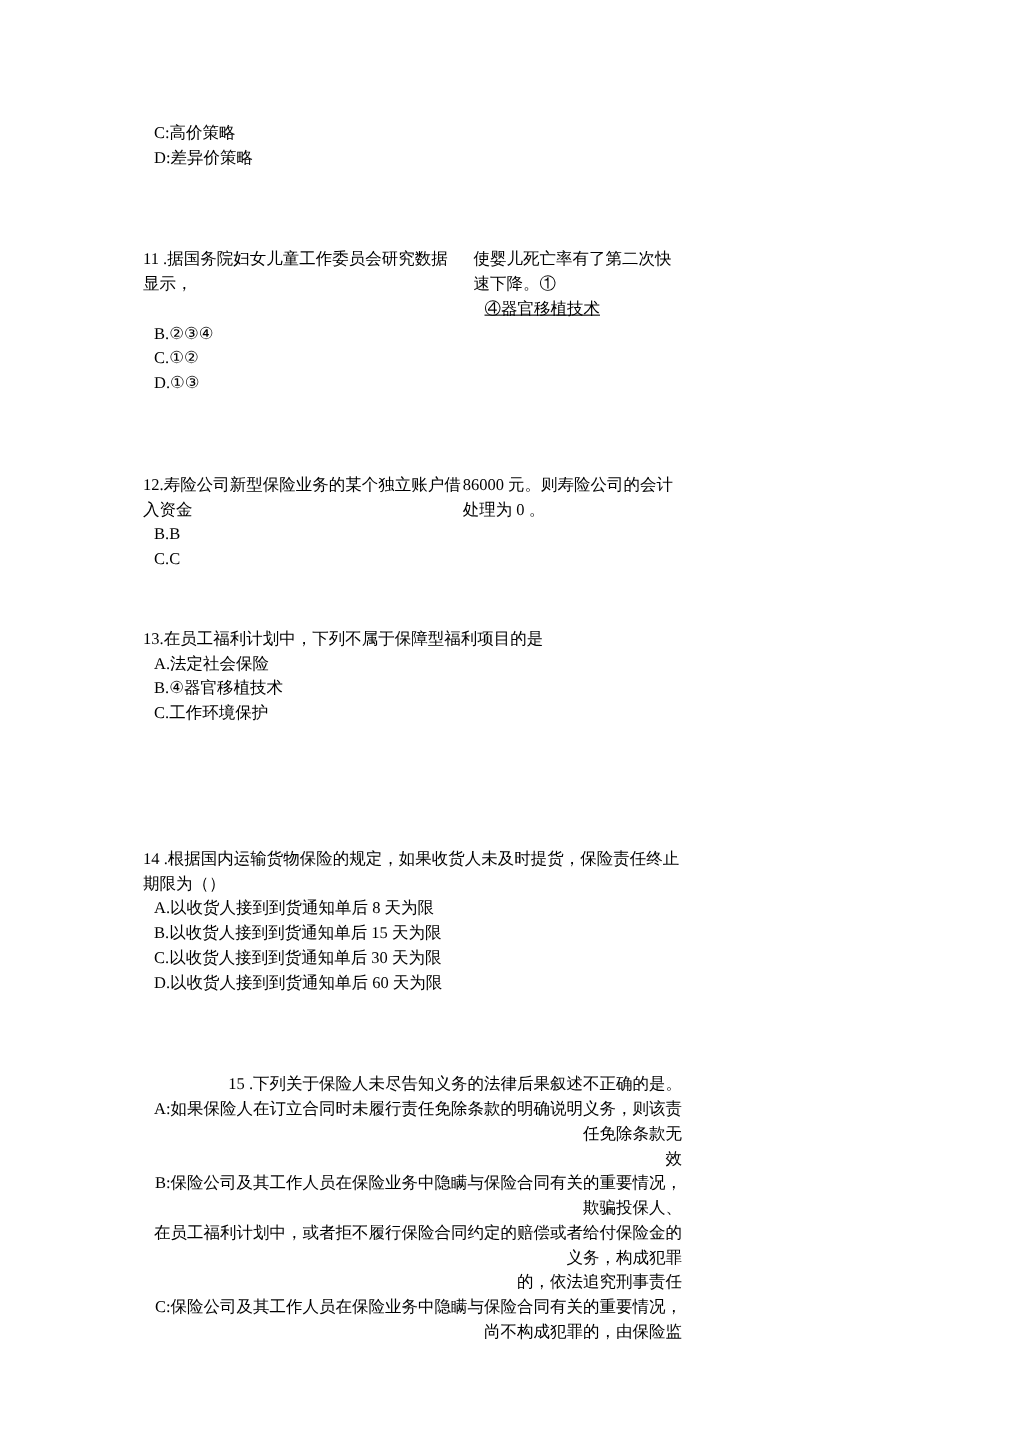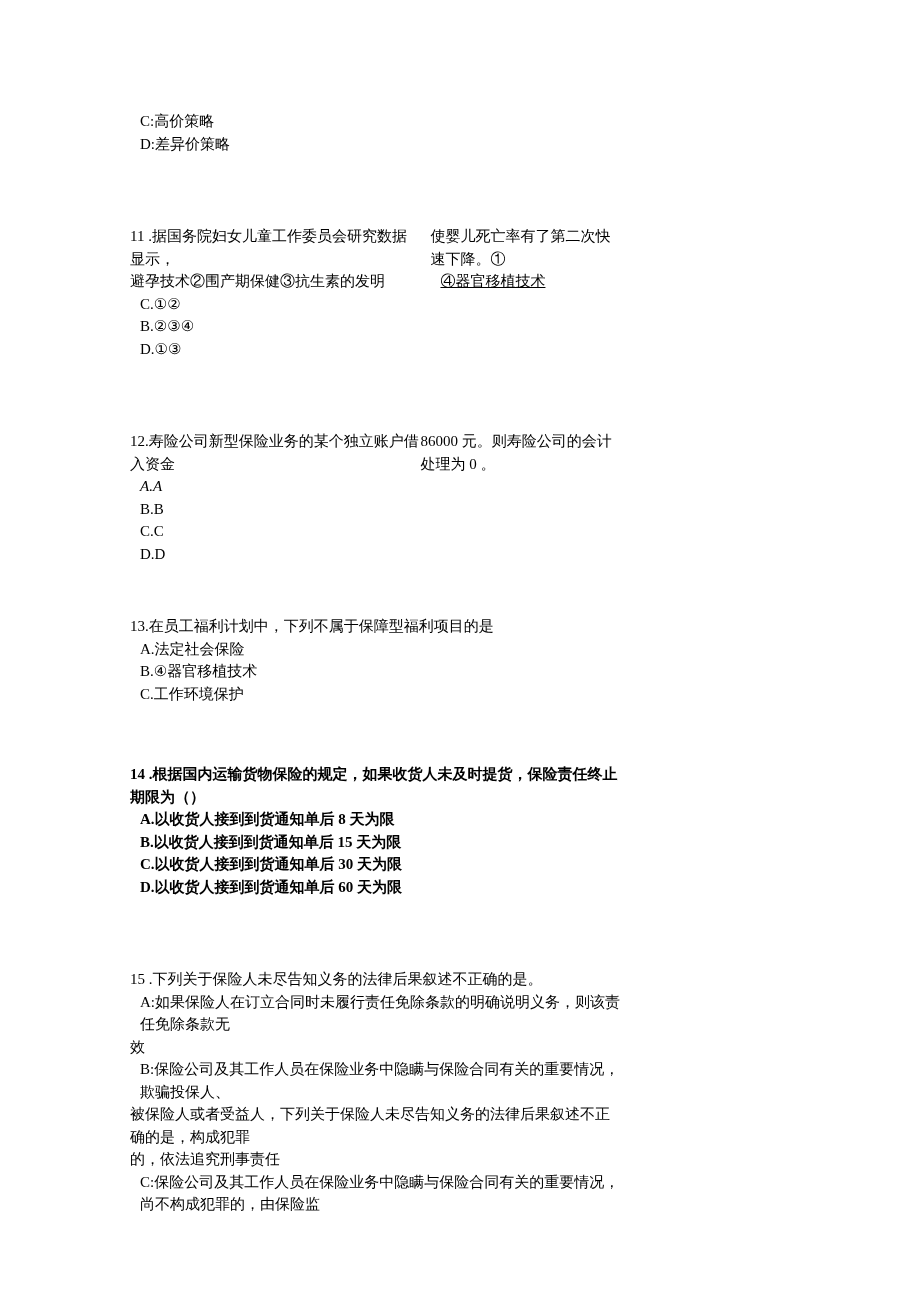--- a/index.html
+++ b/index.html
@@ -13,22 +13,22 @@
   .page {
     width: 740px;
     min-height: 1303px;
     padding: 110px 120px 60px 130px;
     box-sizing: border-box;
   }
   .opt { padding-left: 10px; }
   .q11 { margin-top: 70px; }
   .q12 { margin-top: 70px; }
   .q13 { margin-top: 50px; }
-  .q14 { margin-top: 58px; font-weight: bold; }
-  .q15 { margin-top: 70px; }
+  .q14 { margin-top: 110px; }
+  .q15 { margin-top: 70px; text-align: right; }
   .q11-stem { display: flex; justify-content: center; }
   .q11-left { width: 380px; }
   .q11-right { padding-left: 18px; }
   .q11-right-line2 { padding-left: 10px; text-decoration: underline; }
   .q12-stem { display: flex; }
   .q12-left { width: 388px; }
   .q12-right { }
   .ans-label { font-style: italic; }
 </style>
 </head>
@@ -36,41 +36,38 @@
 
 <div class="page">
 
   <div class="opt">C:高价策略</div>
   <div class="opt">D:差异价策略</div>
 
   <div class="q11">
     <div class="q11-stem">
       <div class="q11-left">
         <div>11 .据国务院妇女儿童工作委员会研究数据显示，</div>
-        <div>避孕技术②围产期保健③抗生素的发明</div>
       </div>
       <div class="q11-right">
         <div>使婴儿死亡率有了第二次快速下降。①</div>
         <div class="q11-right-line2">④器官移植技术</div>
       </div>
     </div>
+    <div class="opt">B.②③④</div>
     <div class="opt">C.①②</div>
-    <div class="opt">B.②③④</div>
     <div class="opt">D.①③</div>
   </div>
 
   <div class="q12">
     <div class="q12-stem">
       <div class="q12-left">12.寿险公司新型保险业务的某个独立账户借入资金</div>
       <div class="q12-right">86000 元。则寿险公司的会计处理为  0  。</div>
     </div>
-    <div class="opt ans-label">A.A</div>
     <div class="opt">B.B</div>
     <div class="opt">C.C</div>
-    <div class="opt">D.D</div>
   </div>
 
   <div class="q13">
     <div>13.在员工福利计划中，下列不属于保障型福利项目的是</div>
     <div class="opt">A.法定社会保险</div>
     <div class="opt">B.④器官移植技术</div>
     <div class="opt">C.工作环境保护</div>
   </div>
 
   <div class="q14">
@@ -79,18 +76,18 @@
     <div class="opt">B.以收货人接到到货通知单后 15 天为限</div>
     <div class="opt">C.以收货人接到到货通知单后 30 天为限</div>
     <div class="opt">D.以收货人接到到货通知单后 60 天为限</div>
   </div>
 
   <div class="q15">
     <div>15 .下列关于保险人未尽告知义务的法律后果叙述不正确的是。</div>
     <div class="opt">A:如果保险人在订立合同时未履行责任免除条款的明确说明义务，则该责任免除条款无</div>
     <div>效</div>
     <div class="opt">B:保险公司及其工作人员在保险业务中隐瞒与保险合同有关的重要情况，欺骗投保人、</div>
-    <div>被保险人或者受益人，下列关于保险人未尽告知义务的法律后果叙述不正确的是，构成犯罪</div>
+    <div>在员工福利计划中，或者拒不履行保险合同约定的赔偿或者给付保险金的义务，构成犯罪</div>
     <div>的，依法追究刑事责任</div>
     <div class="opt">C:保险公司及其工作人员在保险业务中隐瞒与保险合同有关的重要情况，尚不构成犯罪的，由保险监</div>
   </div>
 
 </div>
 
 </body></html>

